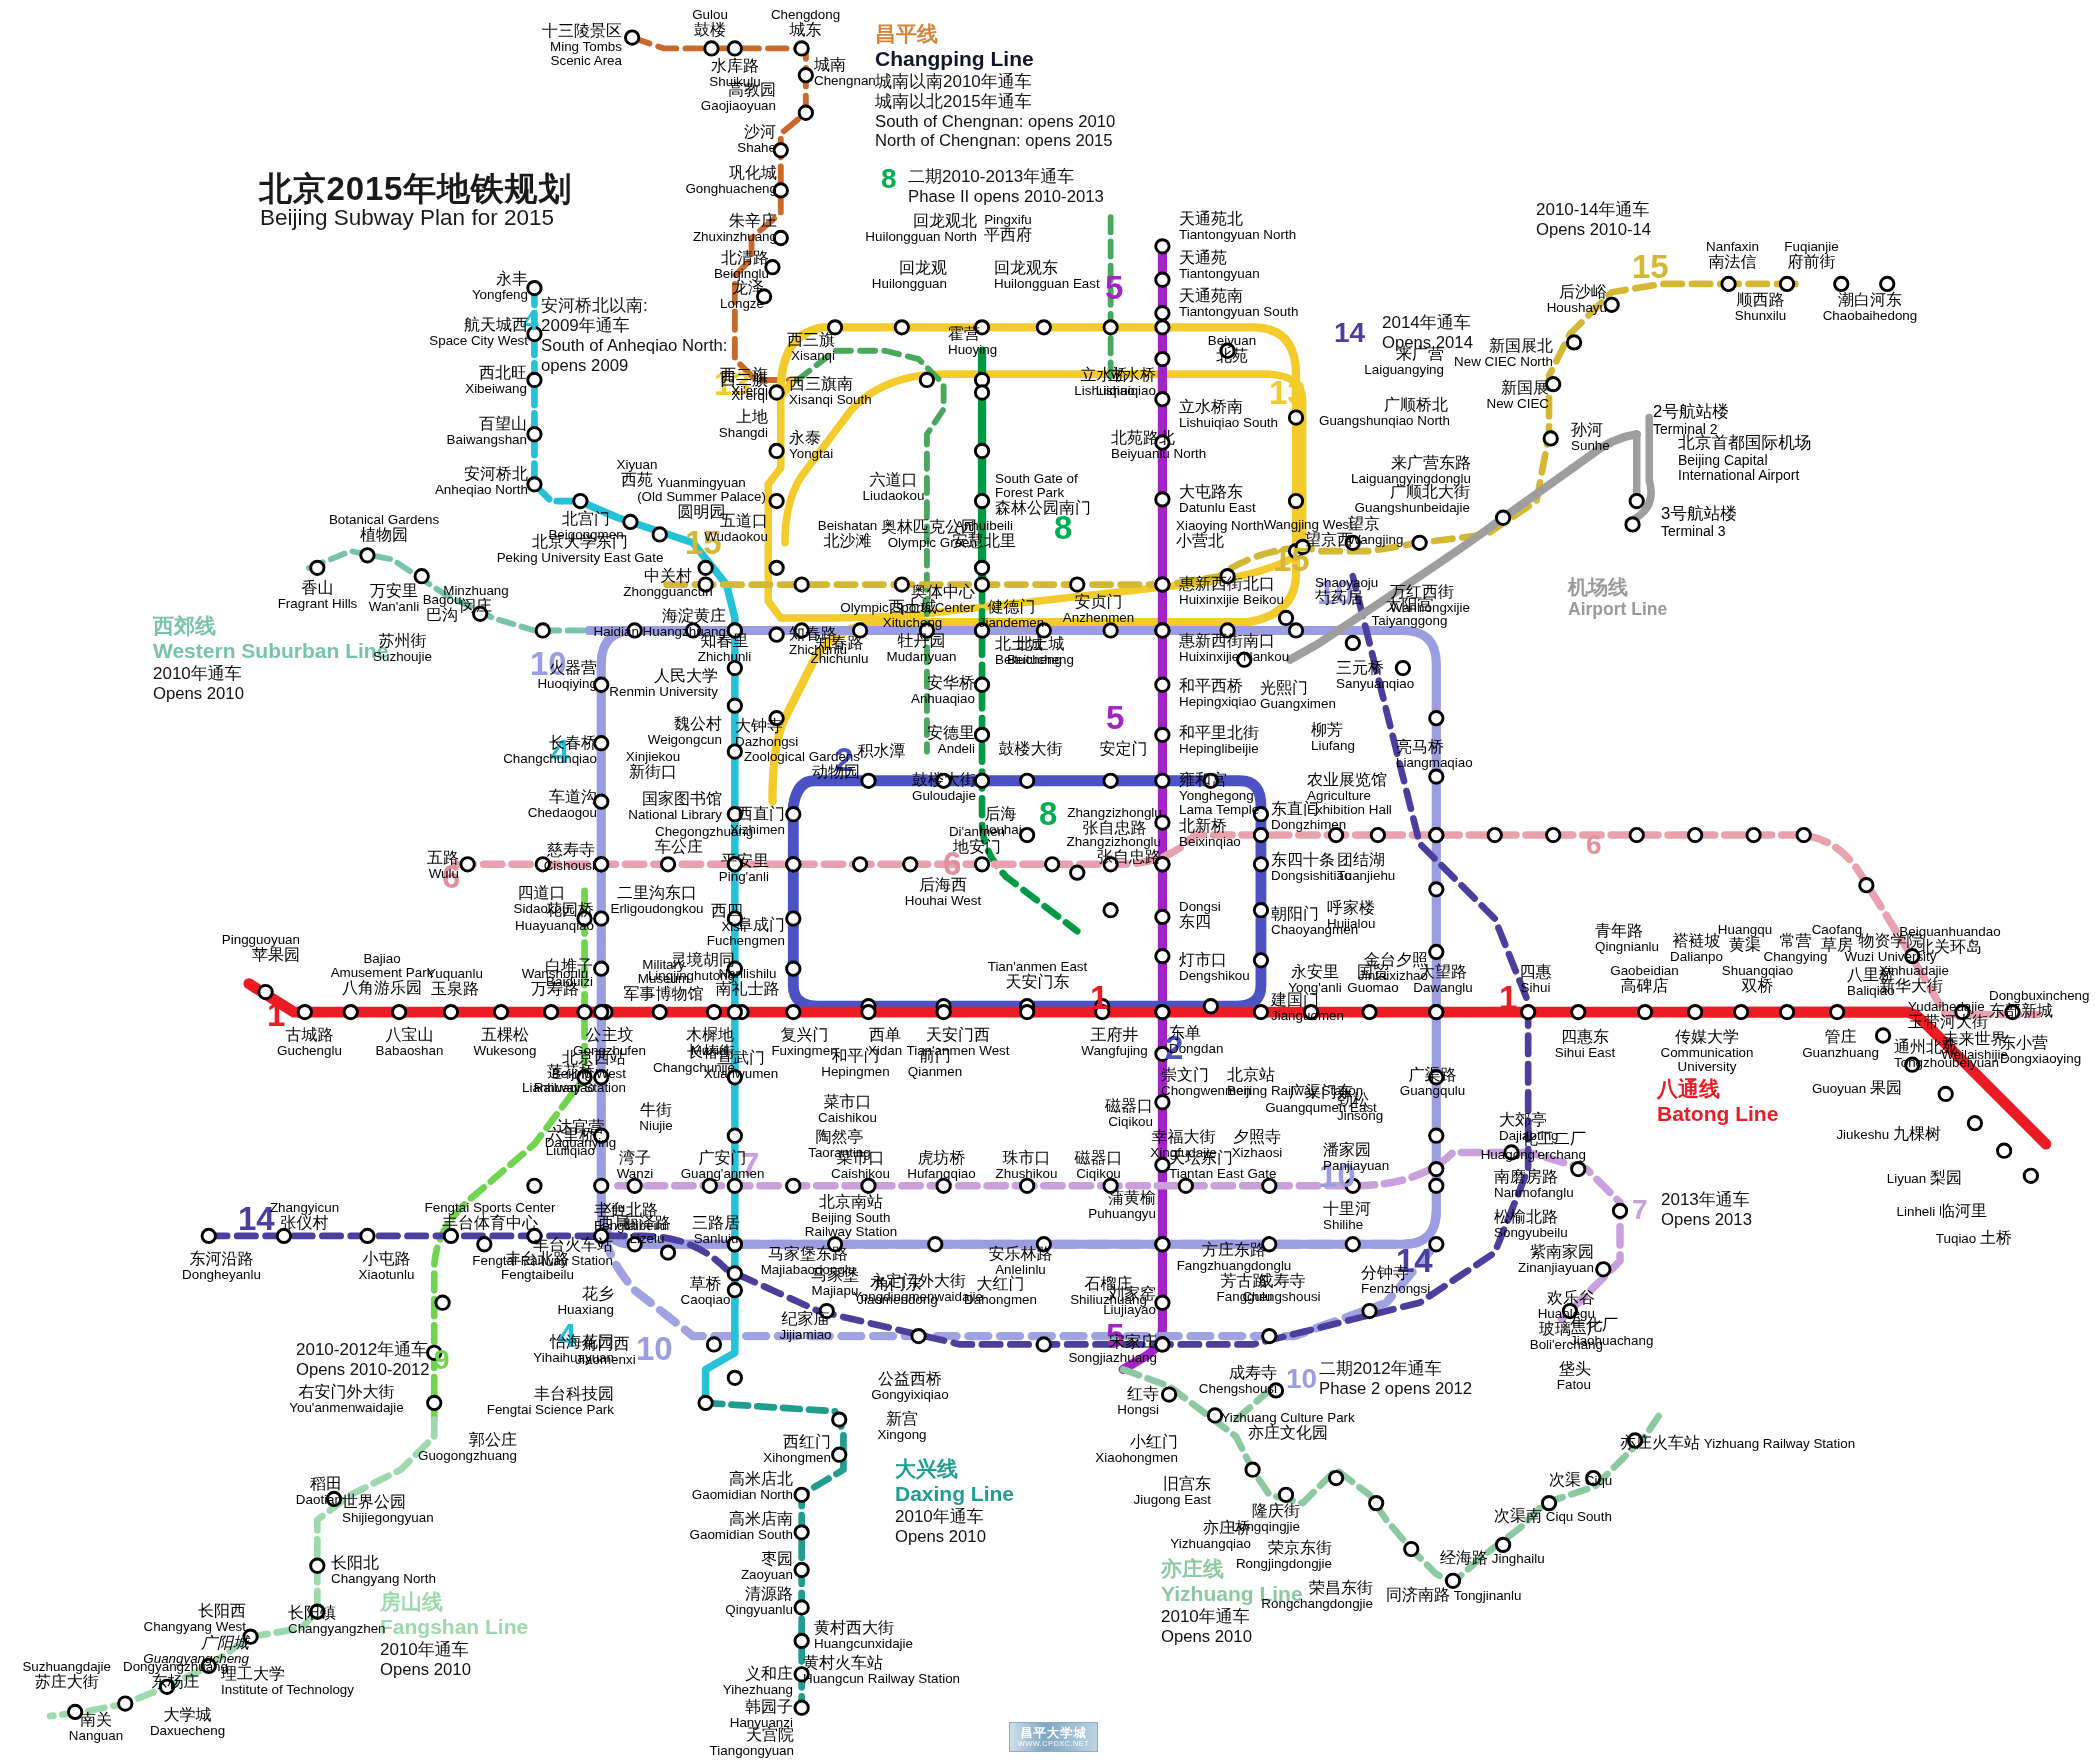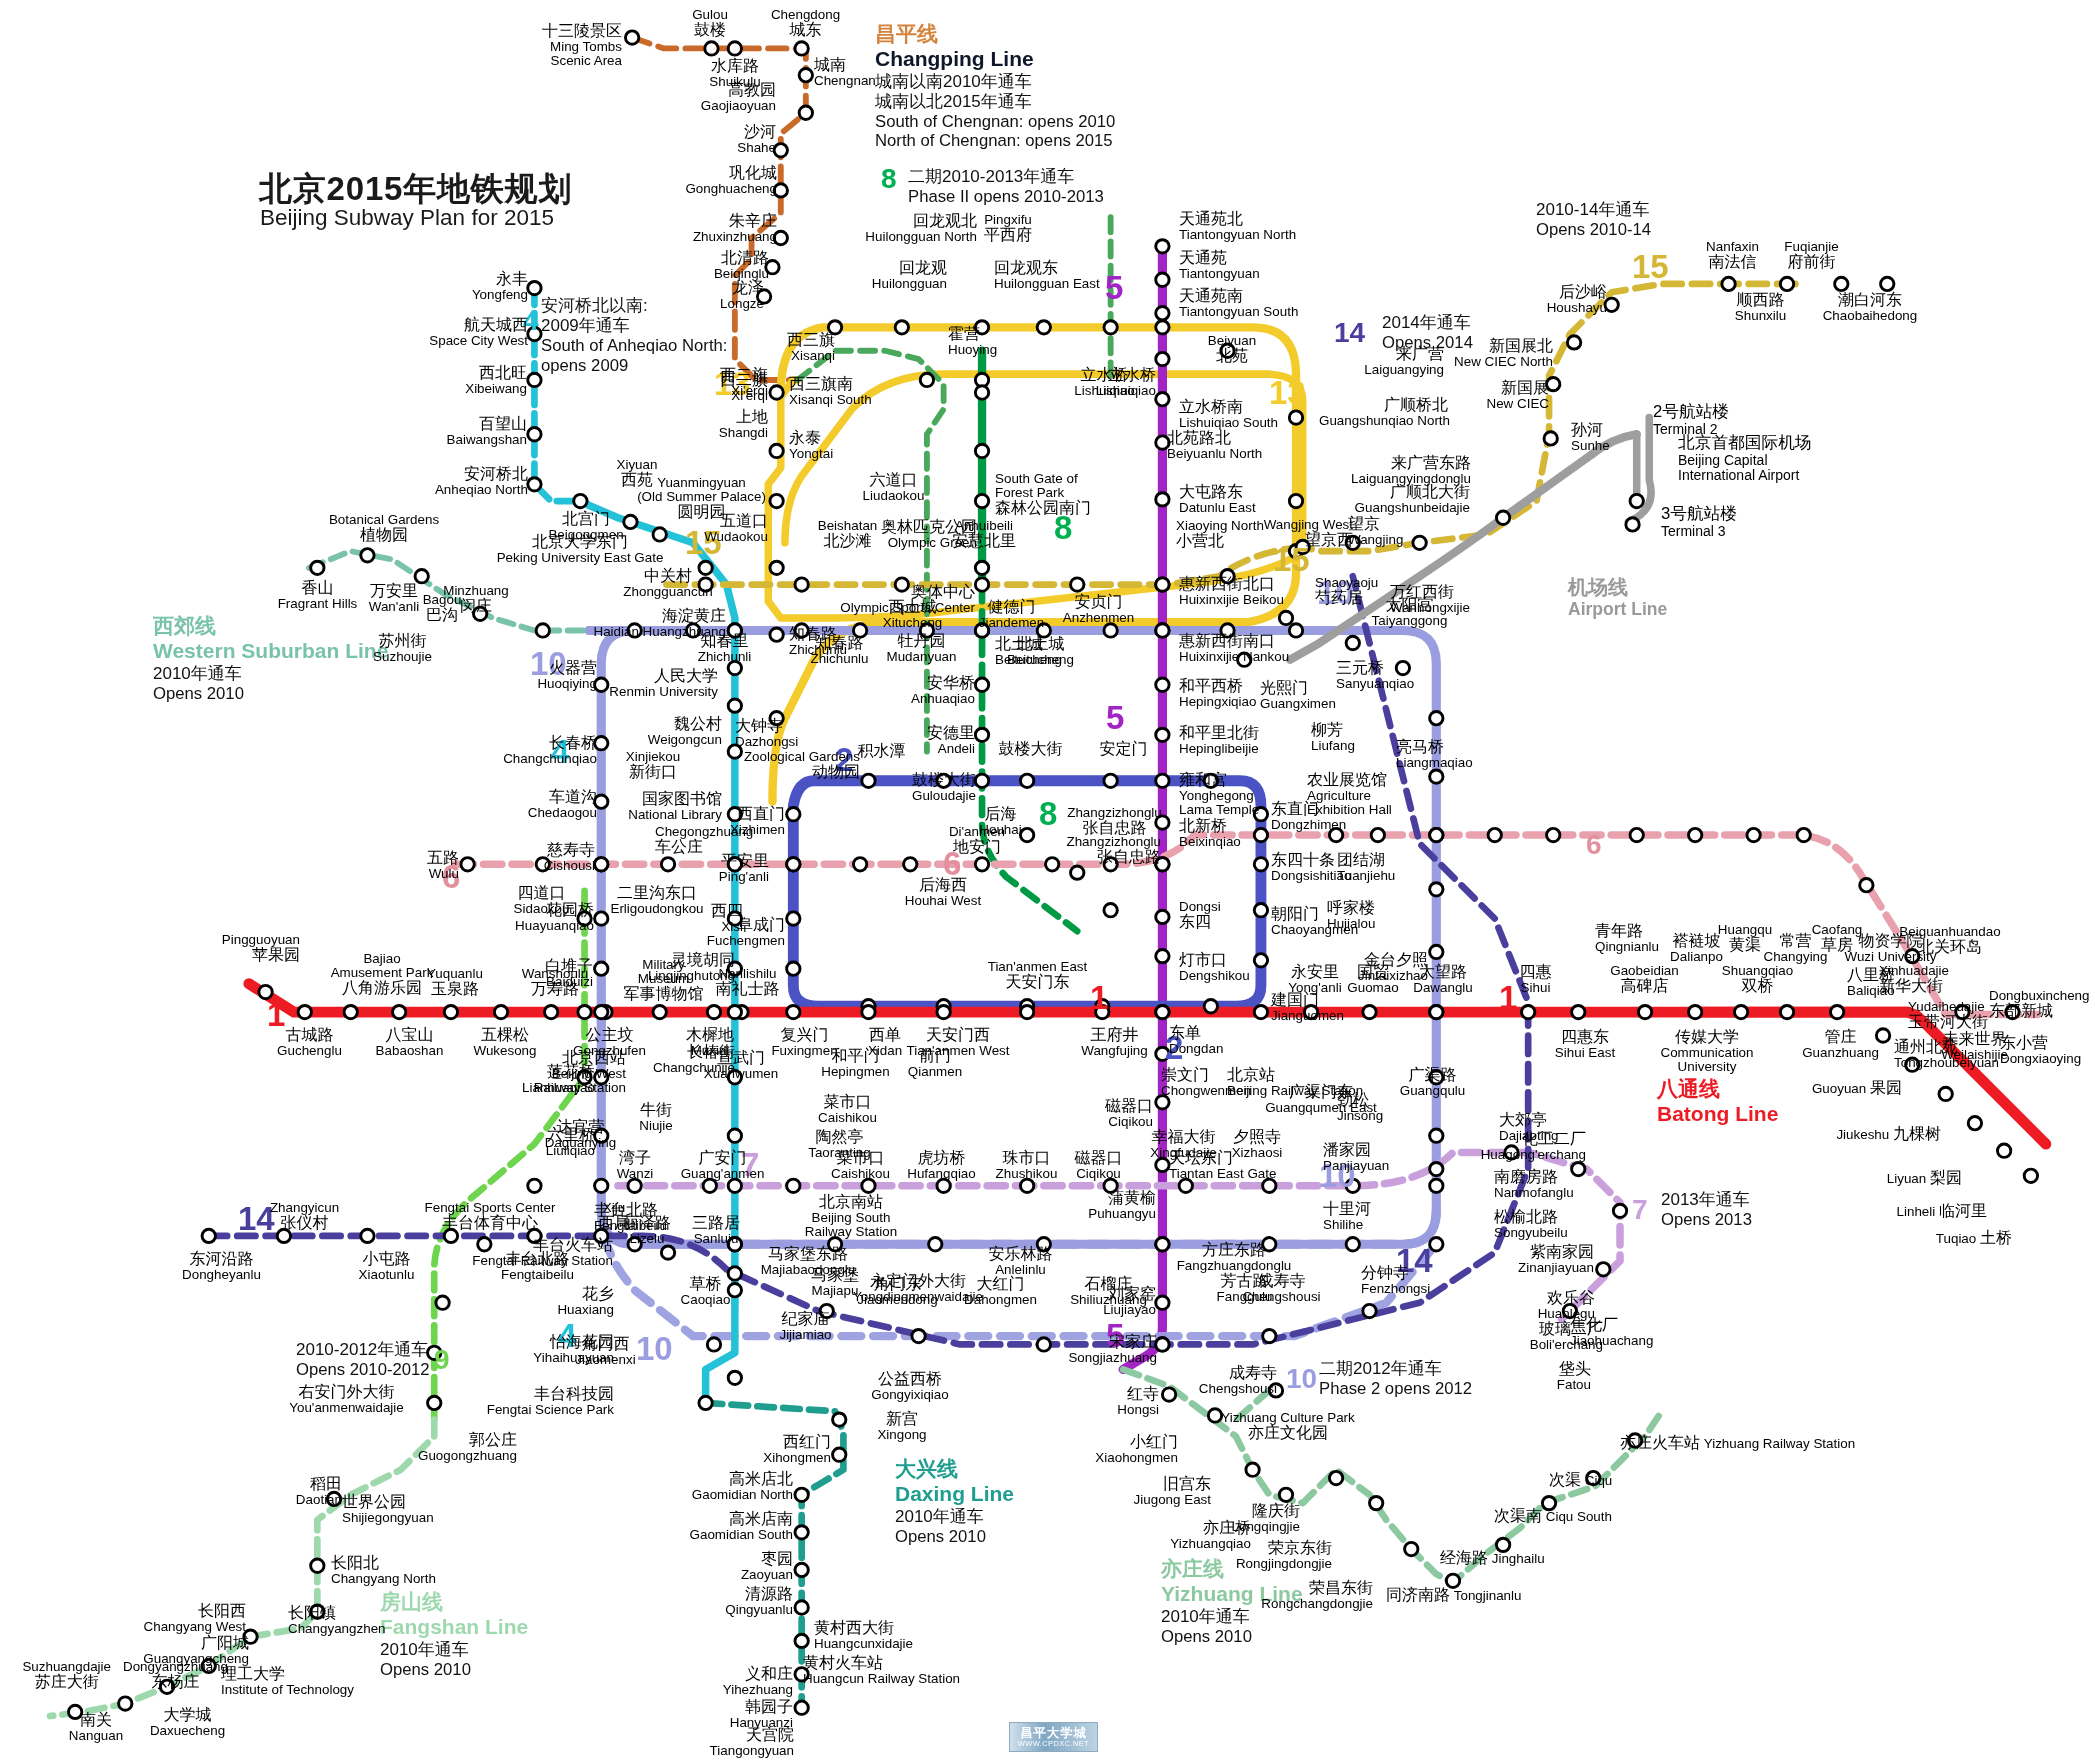--- a/index.html
+++ b/index.html
@@ -734,21 +734,21 @@
       <span class="en">Tiantongyuan South</span>
     </div>
 <div class="stn rgt" style="left:1035px;top:367px;width:121px;">
   <span class="cn">立水桥</span>
       <span class="en">Lishuiqiao</span>
     </div>
 <div class="stn lft" style="left:1179px;top:399px;width:167px;">
   <span class="cn">立水桥南</span>
       <span class="en">Lishuiqiao South</span>
     </div>
-<div class="stn lft" style="left:1167px;top:430px;width:150px;">
+<div class="stn lft" style="left:1111px;top:430px;width:150px;">
   <span class="cn">北苑路北</span>
       <span class="en">Beiyuanlu North</span>
     </div>
 <div class="stn lft" style="left:1179px;top:484px;width:150px;">
   <span class="cn">大屯路东</span>
       <span class="en">Datunlu East</span>
     </div>
 <div class="stn lft" style="left:1179px;top:576px;width:192px;">
   <span class="cn">惠新西街北口</span>
       <span class="en">Huixinxijie Beikou</span>
@@ -1724,21 +1724,21 @@
       <span class="en">Changyang North</span>
     </div>
 <div class="stn lft" style="left:288px;top:1605px;width:134px;">
   <span class="cn">长阳镇</span>
       <span class="en">Changyangzhen</span>
     </div>
 <div class="stn rgt" style="left:117px;top:1603px;width:129px;">
   <span class="cn">长阳西</span>
       <span class="en">Changyang West</span>
     </div>
-<div class="stn rgt" style="left:140px;top:1635px;width:109px;">
+<div class="stn rgt" style="left:140px;top:1635px;width:109px;font-style:italic;">
   <span class="cn">广阳城</span>
       <span class="en">Guangyangcheng</span>
     </div>
 <div class="stn lft" style="left:221px;top:1666px;width:192px;">
   <span class="cn">理工大学</span>
       <span class="en">Institute of Technology</span>
     </div>
 <div class="stn ctr" style="left:129px;top:1707px;width:117px;">
   <span class="cn">大学城</span>
       <span class="en">Daxuecheng</span>

